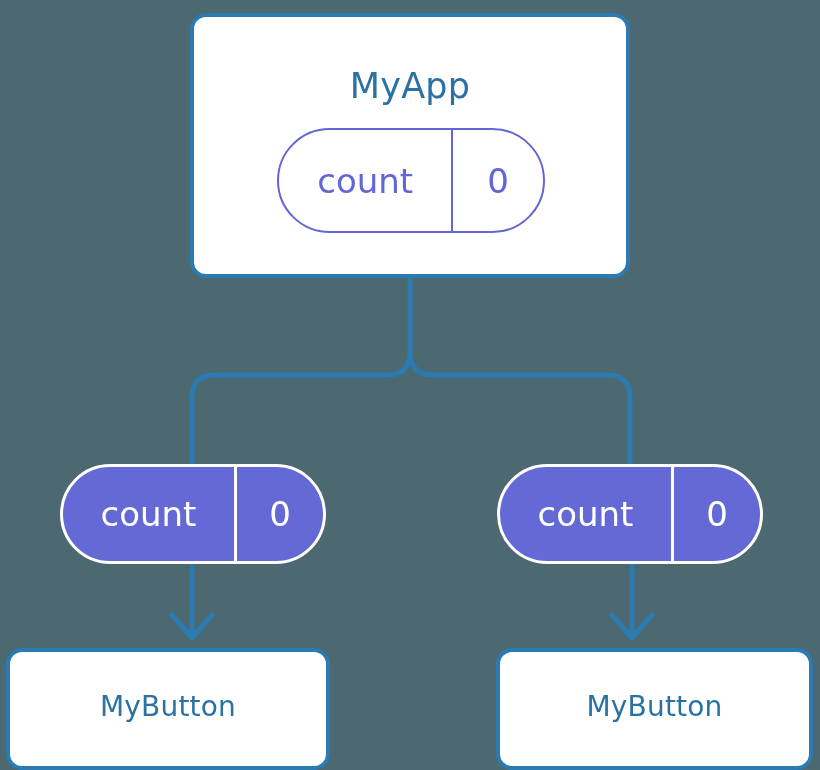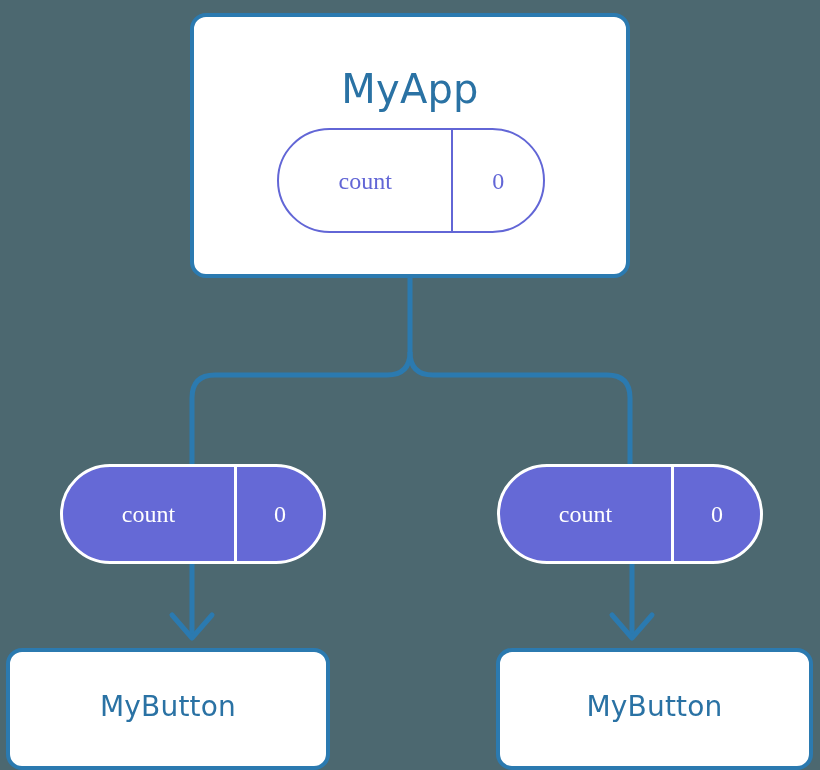--- a/index.html
+++ b/index.html
@@ -35,21 +35,21 @@
   .node-box {
     position: absolute;
     background: #ffffff;
     border: 4px solid #2b7ab0;
     border-radius: 16px;
     box-sizing: border-box;
     z-index: 2;
   }
   .node-title {
     color: #2a72a4;
-    font-size: 40px;
+    font-size: 35px;
     letter-spacing: 0.2px;
     text-align: center;
     white-space: nowrap;
   }
 
   
   #app-card {
     left: 190px;
     top: 13px;
     width: 440px;
@@ -79,24 +79,23 @@
     box-sizing: border-box;
     border-radius: 999px;
     overflow: hidden;
     z-index: 3;
   }
   .pill .pill-key,
   .pill .pill-val {
     display: flex;
     align-items: center;
     justify-content: center;
-    font-size: 24px;
+    font-size: 34px;
     line-height: 1;
     box-sizing: border-box;
-    font-family: Liberation Serif, serif;
   }
 
   
   .pill-hollow {
     background: #ffffff;
     border: 2px solid #6266d6;
   }
   .pill-hollow .pill-key,
   .pill-hollow .pill-val {
     color: #6266d6;

